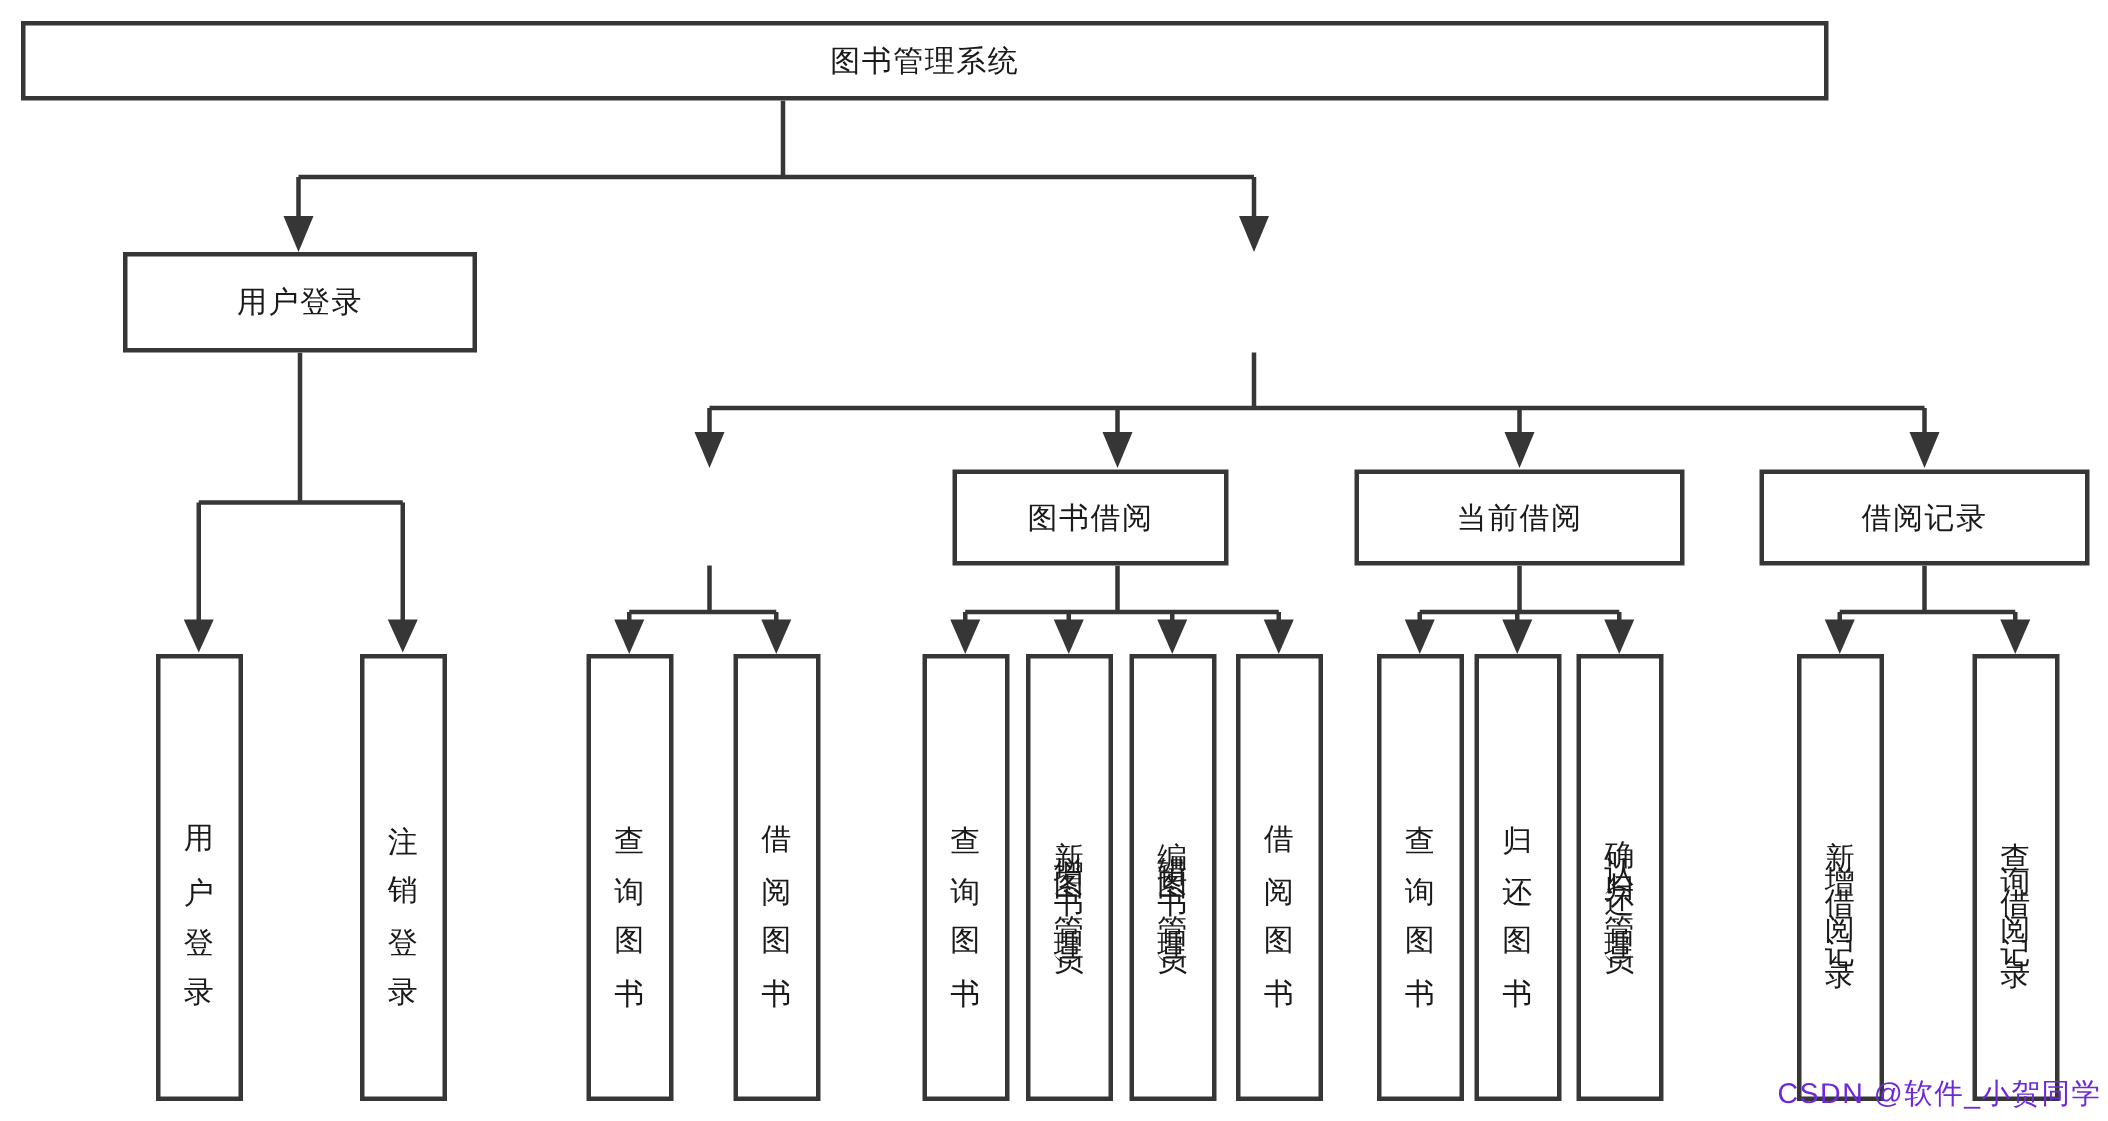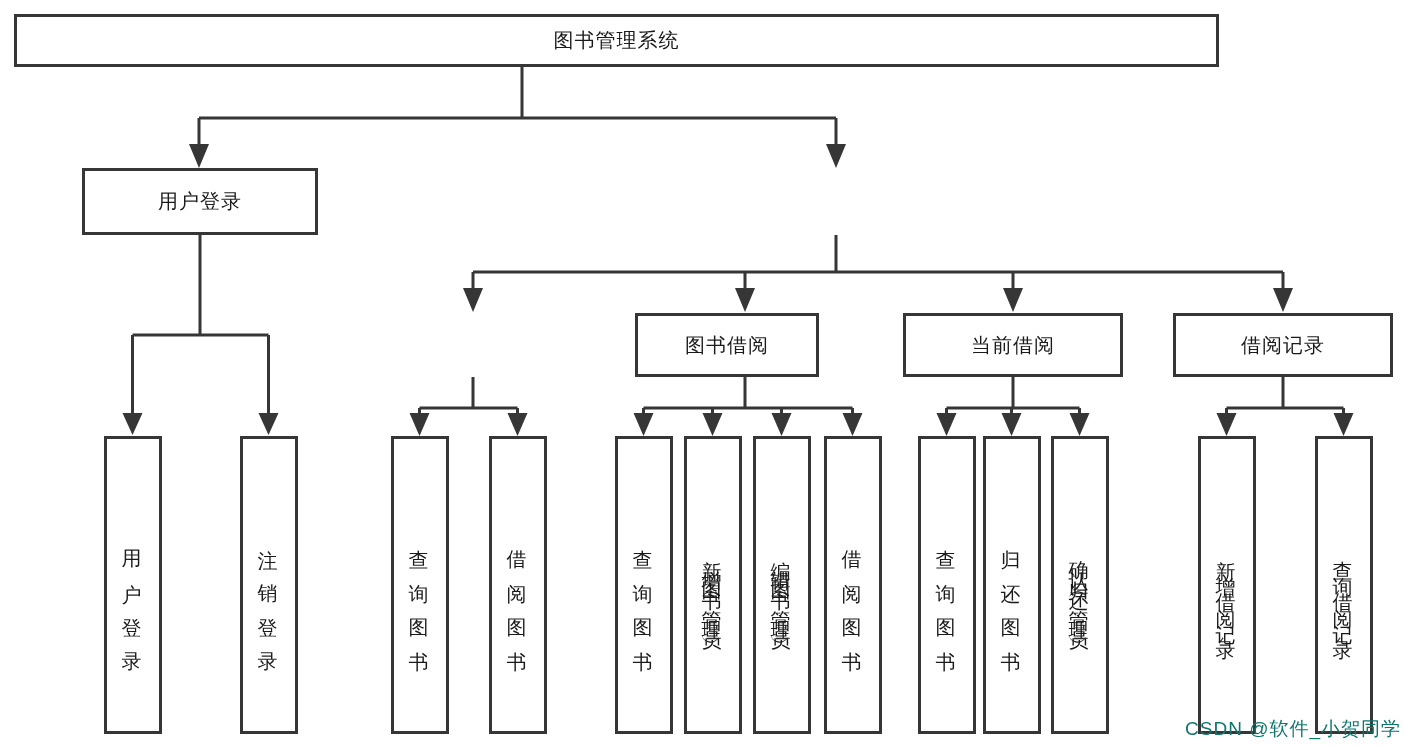--- a/index.html
+++ b/index.html
@@ -43,21 +43,21 @@
     color: #1a1a1a;
   }
   .sp34 { letter-spacing: 34px; padding-top: 34px; }
   .sp16 { letter-spacing: 16px; padding-top: 16px; }
   .sp10 { letter-spacing: 10px; padding-top: 10px; }
   #watermark {
     position: absolute;
     top: 716px;
     right: 4px;
     font-size: 19px;
-    color: #0f766e;
+    color: #6d28d9;
     letter-spacing: 1px;
   }
 </style>
 </head>
 <body>
 
 <div id="canvas">
 
   <svg id="wires" viewBox="0 0 1405 747">
     <g>

